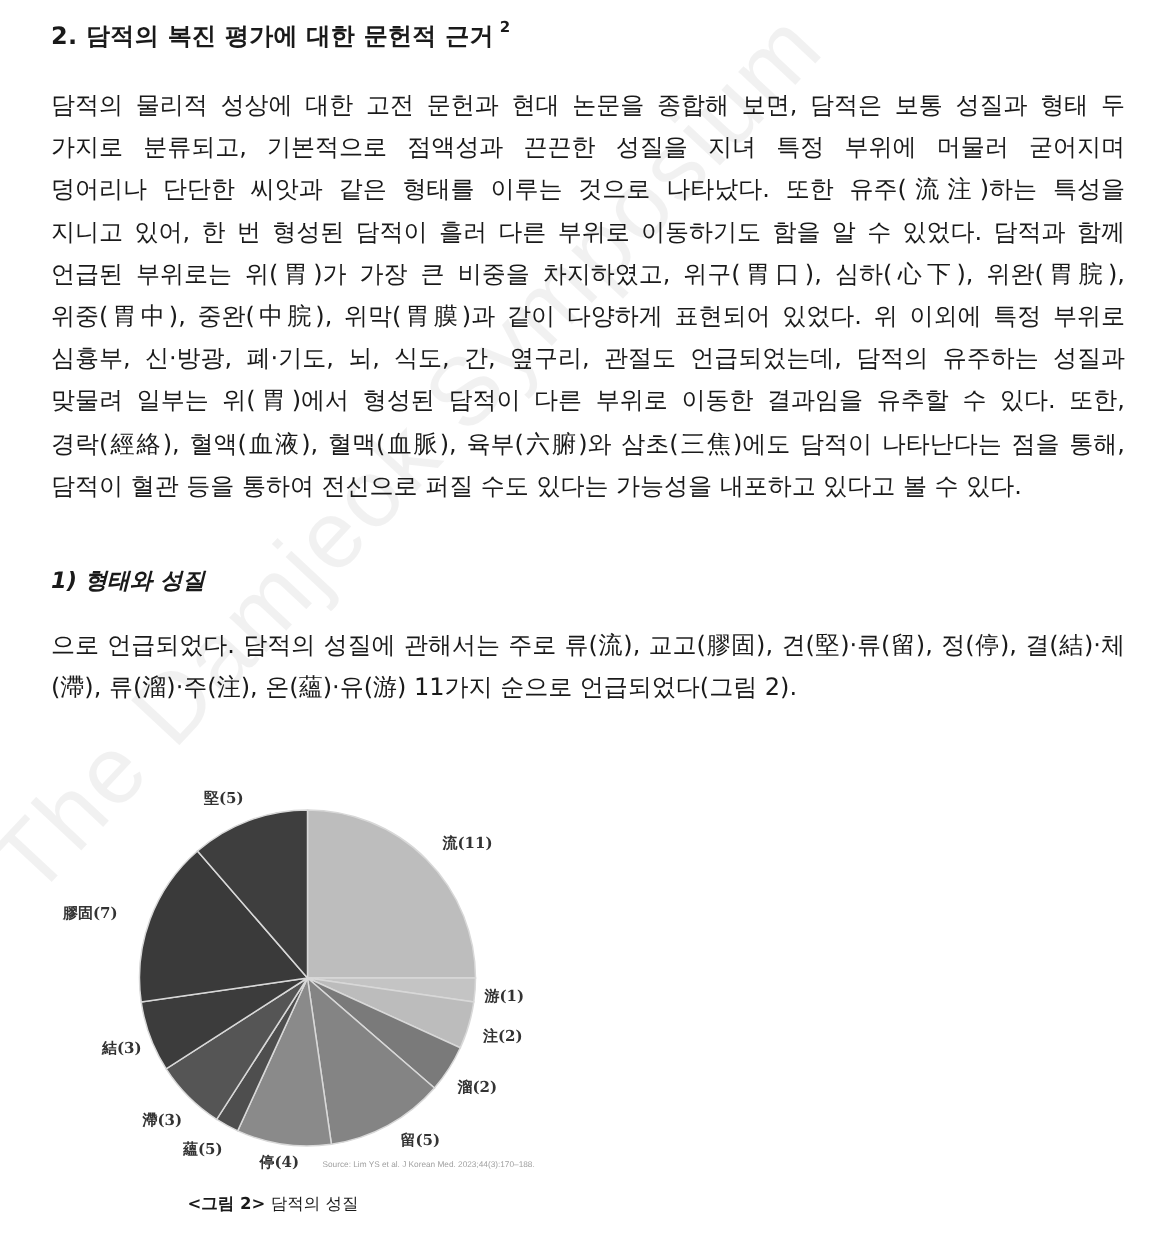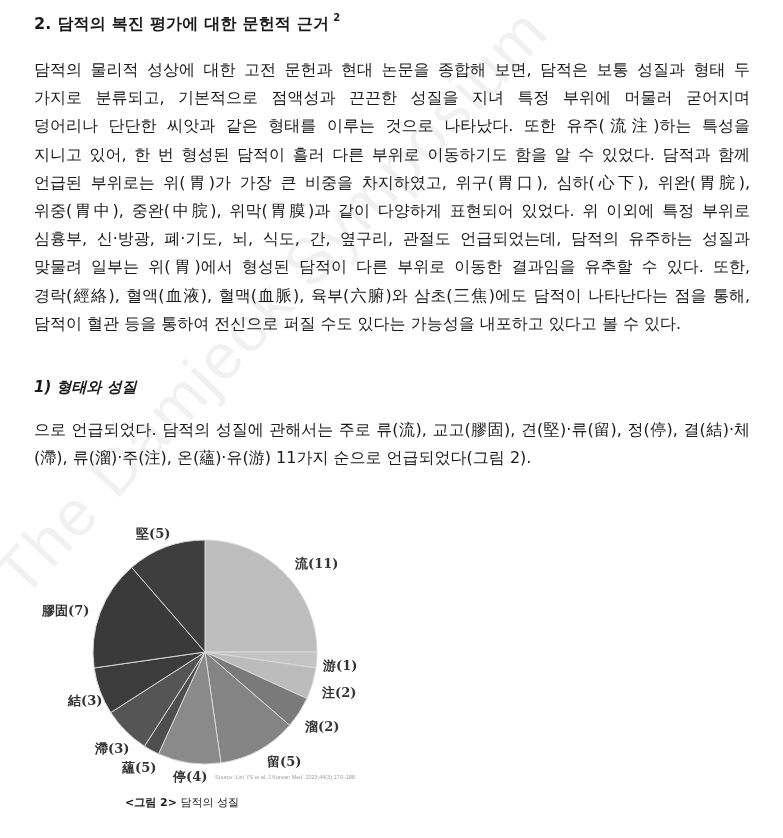--- a/index.html
+++ b/index.html
@@ -28,21 +28,21 @@
   .para .line { display:block; white-space:nowrap; text-align:justify; text-align-last:justify; }
   .para .line.last { text-align-last:left; }
   .h3 {
     position:absolute; left:34px; top:378px;
     font-size:15px; font-weight:bold;font-style:italic;
   }
   .chart { position:absolute; left:0; top:515px; width:420px; height:275px; }
   .chart svg { position:absolute; left:0; top:0; }
   .lbl {
     position:absolute; font-family:"DejaVu Serif", "Liberation Serif", serif;
-    font-size:13px; font-weight:bold; color:#333; white-space:nowrap;
+    font-size:10px; font-weight:bold; color:#333; white-space:nowrap;
   }
   .source {
     position:absolute; left:215px; top:259px; font-size:5.5px; color:#a0a0a0;
     font-family:"Liberation Sans", sans-serif; white-space:nowrap;
   }
   .caption {
     position:absolute; left:125px; top:795px; font-size:11px;
   }
   .caption b { font-weight:bold; }
 </style>

